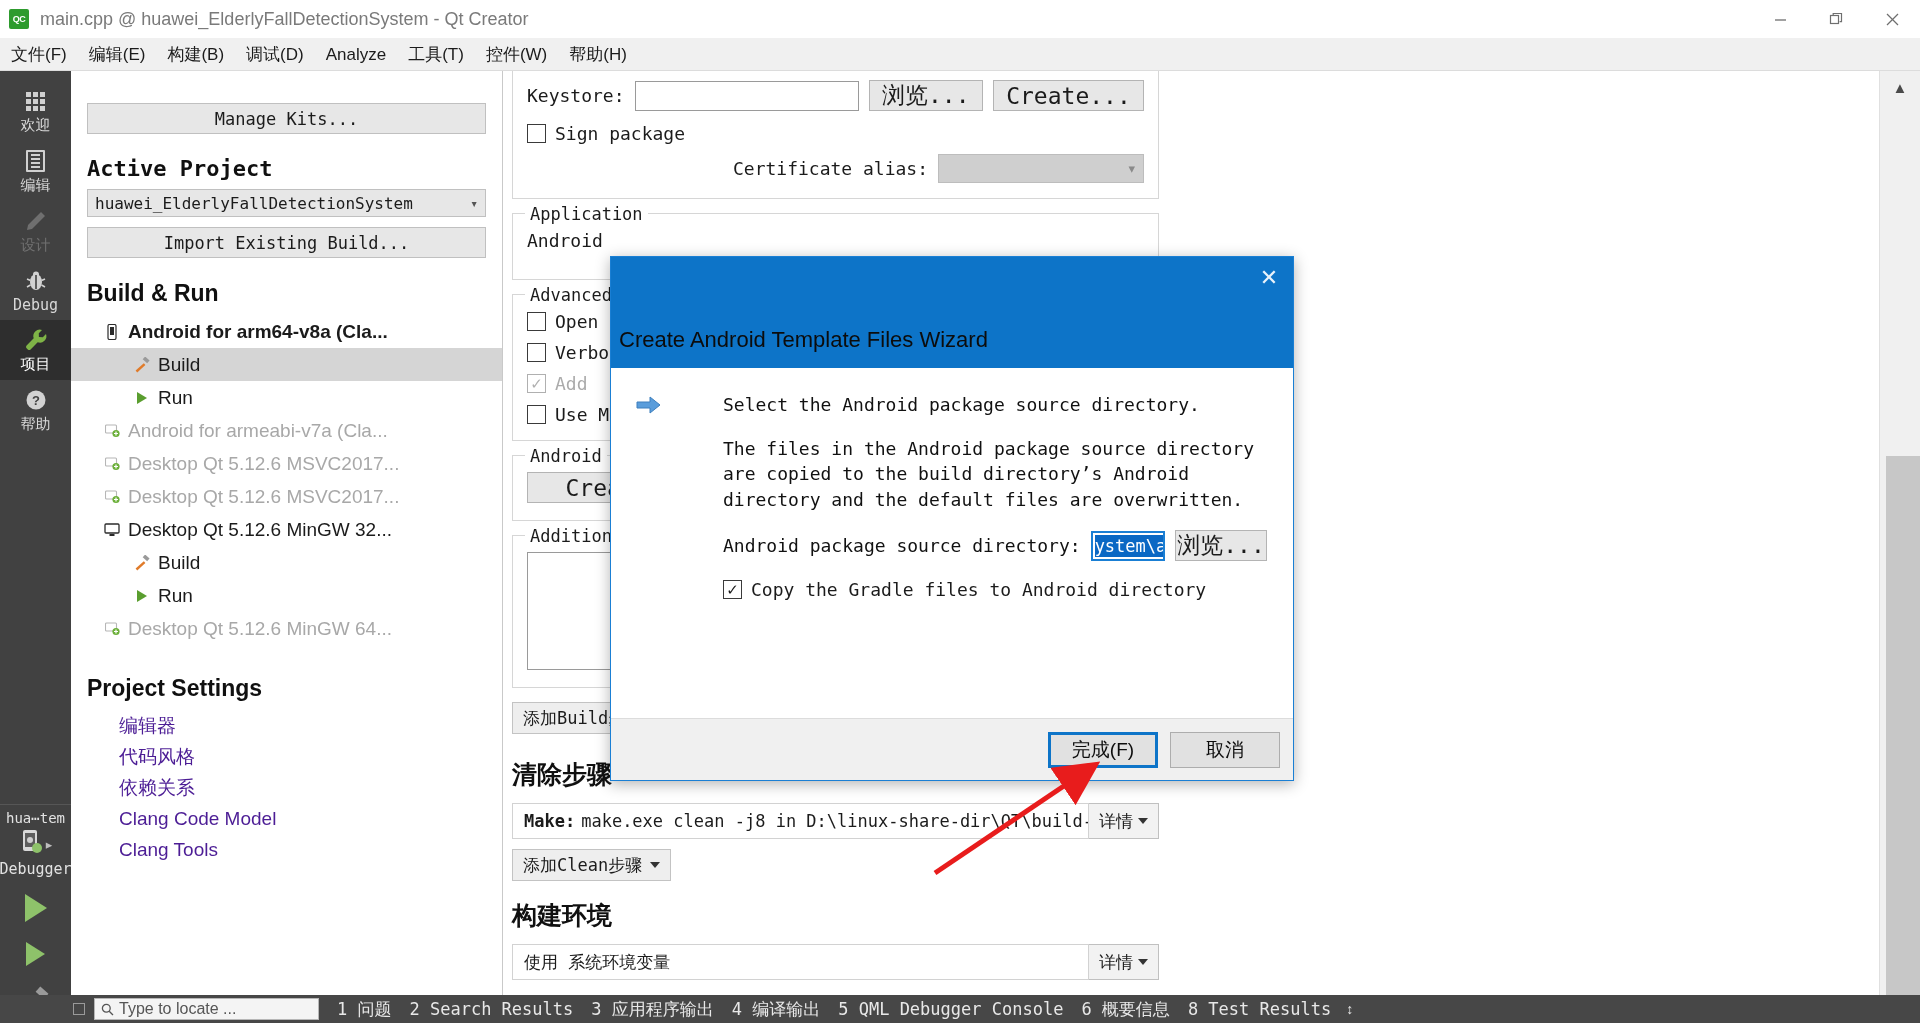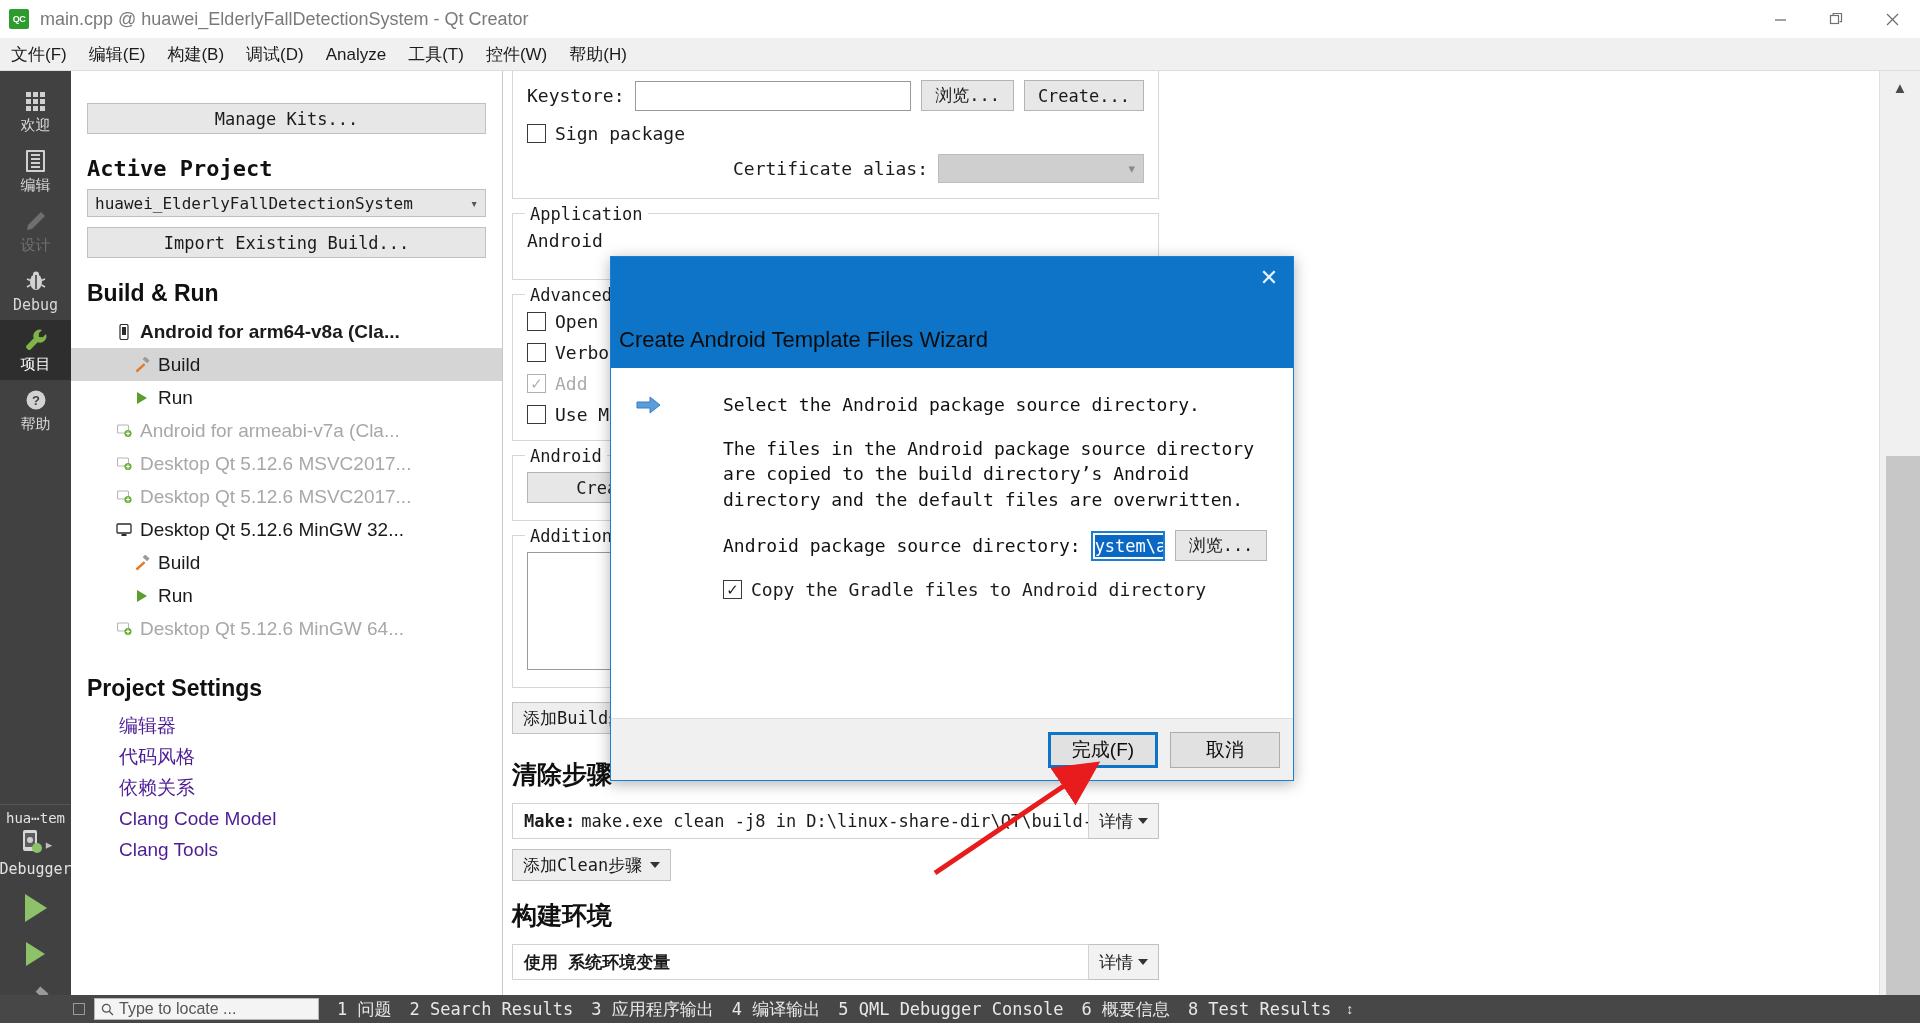--- a/index.html
+++ b/index.html
@@ -106,21 +106,21 @@
   .sec-title.mono { font-family: "DejaVu Sans Mono", monospace; font-weight: bold; font-size: 22px; }
   .combo {
     margin: 0 16px; height: 28px; background: #e7e7e7; border: 1px solid #c0c0c0;
     display: flex; align-items: center; padding: 0 7px;
     font-size: 16px; font-family: "DejaVu Sans Mono", monospace; color: #1b1b1b;
   }
   .combo .cval { flex: 1; white-space: nowrap; overflow: hidden; }
   .chev { color: #555; font-size: 13px; }
   .kit-item {
     display: flex; align-items: center; gap: 7px; height: 33px;
-    padding-left: 44px; font-size: 19px; color: #1b1b1b;
+    padding-left: 32px; font-size: 19px; color: #1b1b1b;
     font-family: "Liberation Sans", sans-serif; white-space: nowrap; overflow: hidden;
   }
   .kit-item.bold { font-weight: bold; }
   .kit-item.dim { color: #a8a8a8; }
   .kit-item.sub { padding-left: 62px; }
   .kit-item.selected { background: #d5d5d5; }
   .ico { width: 18px; height: 18px; display: inline-flex; align-items: center; justify-content: center; flex: none; }
   .ps-item {
     padding-left: 48px; height: 31px; display: flex; align-items: center;
     font-size: 19px; color: #4c1d95; font-family: "Liberation Sans", sans-serif;
@@ -140,21 +140,21 @@
     font-size: 17px; font-family: "DejaVu Sans Mono", monospace; color: #1b1b1b;
   }
   .row { display: flex; align-items: center; gap: 10px; margin-bottom: 12px; }
   .lbl { font-size: 18px; font-family: "DejaVu Sans Mono", monospace; color: #1b1b1b; white-space: nowrap; }
   .tinput {
     height: 30px; border: 1px solid #9a9a9a; background: #fff; flex: 1;
     font-size: 16px; font-family: "DejaVu Sans Mono", monospace; padding: 0 6px;
   }
   .btn {
     height: 31px; min-width: 92px; padding: 0 13px; background: #e7e7e7;
-    border: 1px solid #b4b4b4; font-size: 17px; color: #1b1b1b;
+    border: 1px solid #b4b4b4; font-size: 23px; color: #1b1b1b;
     font-family: "DejaVu Sans Mono", monospace;
     display: flex; align-items: center; justify-content: center; white-space: nowrap;
   }
   .cbrow { display: flex; align-items: center; gap: 9px; margin-bottom: 10px; }
   .cb { width: 19px; height: 19px; border: 1px solid #3a3a3a; background: #fff; flex: none;
        display: flex; align-items: center; justify-content: center; font-size: 15px; color: #1b1b1b; }
   .cb.dim { border-color: #b0b0b0; color: #b0b0b0; }
   .cbl { font-size: 18px; font-family: "DejaVu Sans Mono", monospace; color: #1b1b1b; white-space: nowrap; }
   .cbl.dim { color: #ababab; }
   .disabled-combo {
@@ -603,21 +603,21 @@
         </div>
       </div>
       <div class="ddbtn">
         <span>添加Clean步骤</span>
         <span class="caret"></span>
       </div>
 
       
       <div class="h2">构建环境</div>
       <div class="steprow">
-        <div class="stepbox" style="font-weight:bold">使用 系统环境变量</div>
+        <div class="stepbox" style="font-weight:normal">使用 系统环境变量</div>
         <div class="detbtn">
           <span>详情</span>
           <span class="caret"></span>
         </div>
       </div>
     </div>
   </div>
 
   <div class="vscroll">
     <div class="vs-arrow">▲</div>

